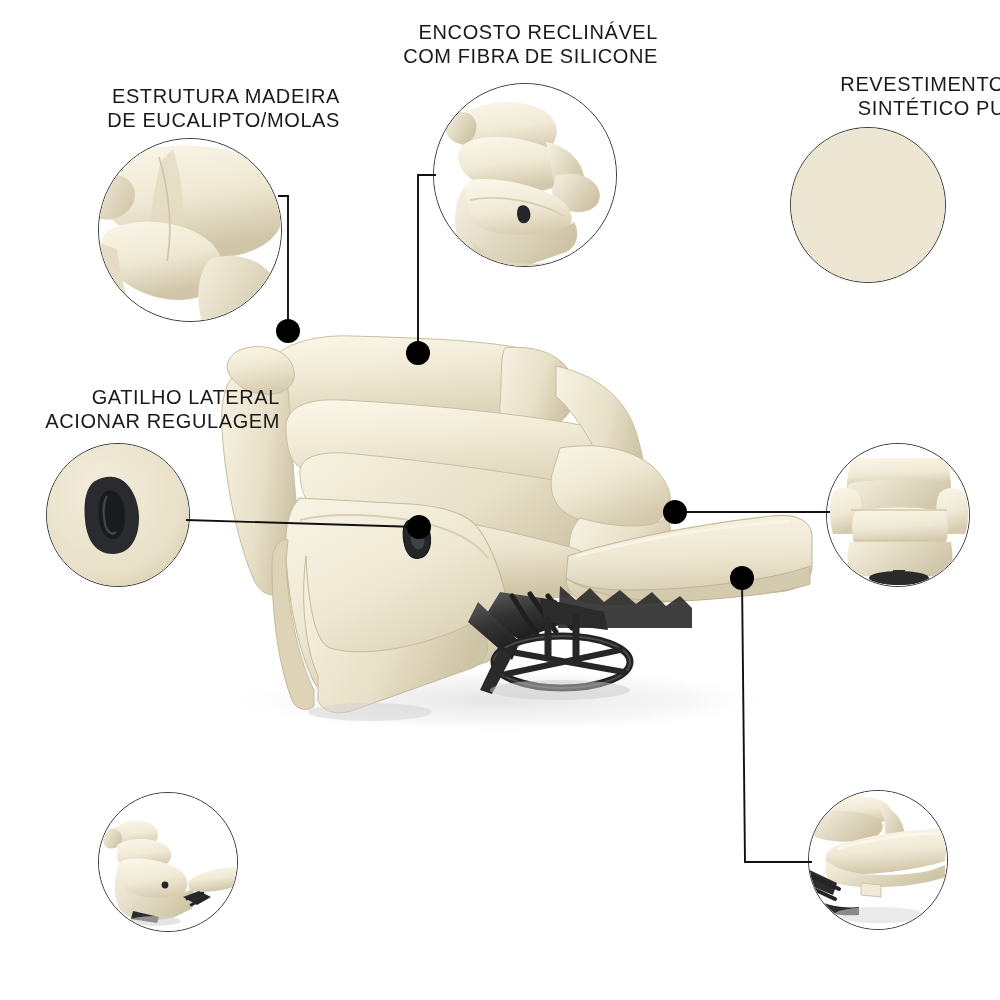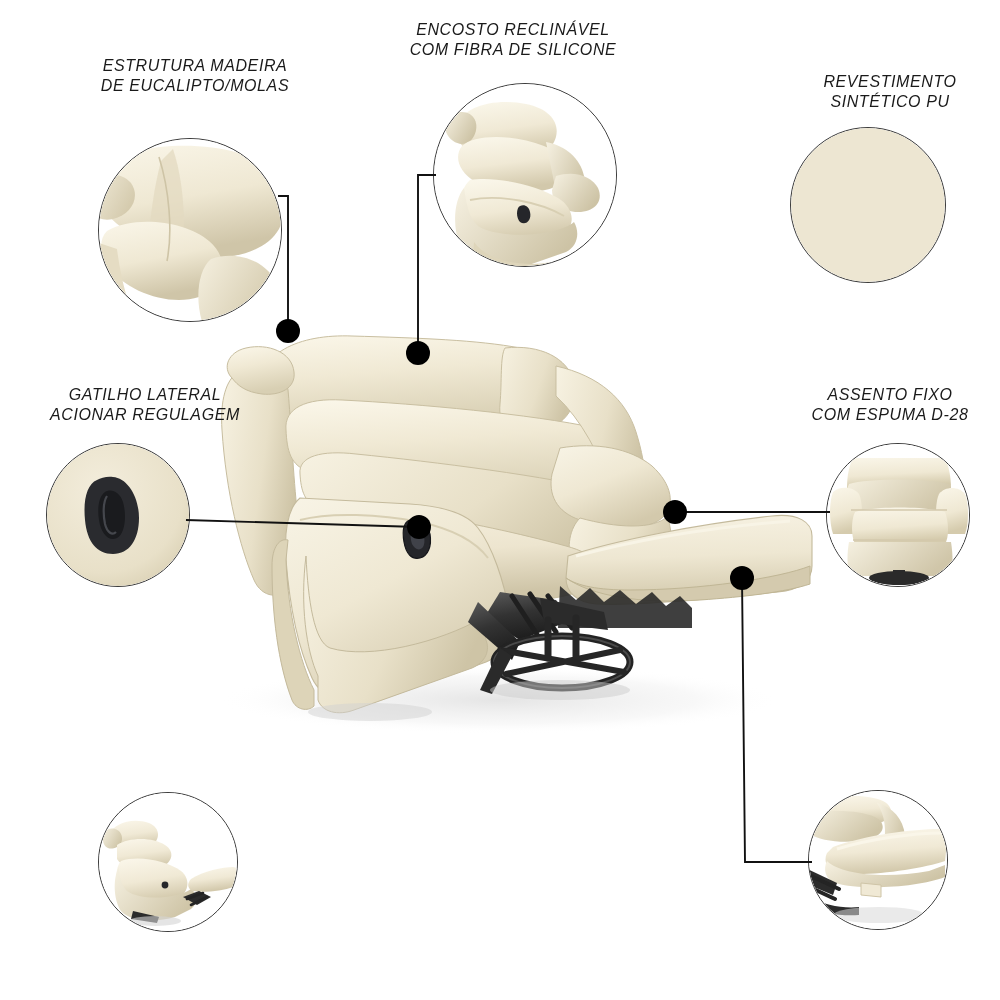--- a/index.html
+++ b/index.html
@@ -16,28 +16,27 @@
     overflow: hidden;
     font-family: "Liberation Sans", sans-serif;
     -webkit-font-smoothing: antialiased;
   }
 
   
   .label {
     position: absolute;
     color: #1a1a1a;
     font-family: "Liberation Sans", sans-serif;
-    font-size: 16px;
+    font-size: 20px;
     letter-spacing: 0.6px;
     line-height: 1.22;
-    text-align: center;
+    text-align: right;
     text-transform: uppercase;
     white-space: pre-line;
     font-weight: 400;
-    font-style: italic;
   }
 
   
   .callout {
     position: absolute;
     border-radius: 50%;
     border: 1.6px solid #3b3b3b;
     background: #ffffff;
     overflow: hidden;
     box-sizing: border-box;
@@ -441,30 +440,28 @@
 
     <path class="conn-line" d="M 742 578 L 745 862 L 812 862"></path>
 
     <circle class="conn-dot" cx="288" cy="331" r="12"></circle>
     <circle class="conn-dot" cx="418" cy="353" r="12"></circle>
     <circle class="conn-dot" cx="419" cy="527" r="12"></circle>
     <circle class="conn-dot" cx="675" cy="512" r="12"></circle>
     <circle class="conn-dot" cx="742" cy="578" r="12"></circle>
   </svg>
 
-  <div class="label" style="left:50px; top:56px; width:290px;">ESTRUTURA MADEIRA
+  <div class="label" style="left:50px; top:84px; width:290px;">ESTRUTURA MADEIRA
 DE EUCALIPTO/MOLAS</div>
 
   <div class="label" style="left:368px; top:20px; width:290px;">ENCOSTO RECLINÁVEL
 COM FIBRA DE SILICONE</div>
 
   <div class="label" style="left:775px; top:72px; width:230px;">REVESTIMENTO
 SINTÉTICO PU</div>
 
   <div class="label" style="left:10px; top:385px; width:270px;">GATILHO LATERAL
 ACIONAR REGULAGEM</div>
 
-  <div class="label" style="left:780px; top:385px; width:220px;">ASSENTO FIXO
-COM ESPUMA D-28</div>
 
 
 
 </div>
 
 </body></html>

